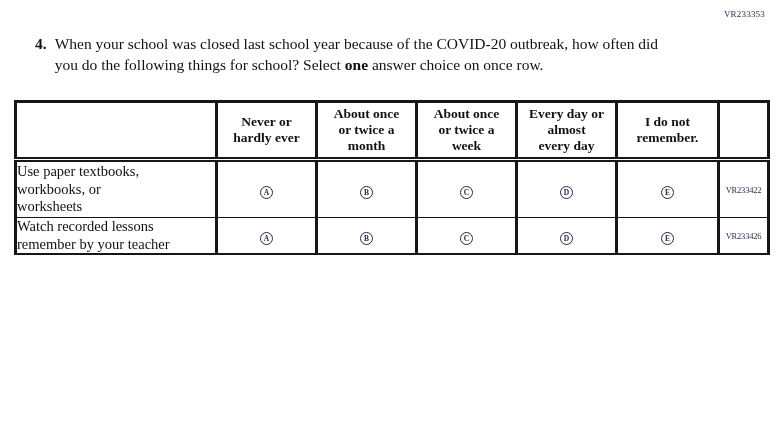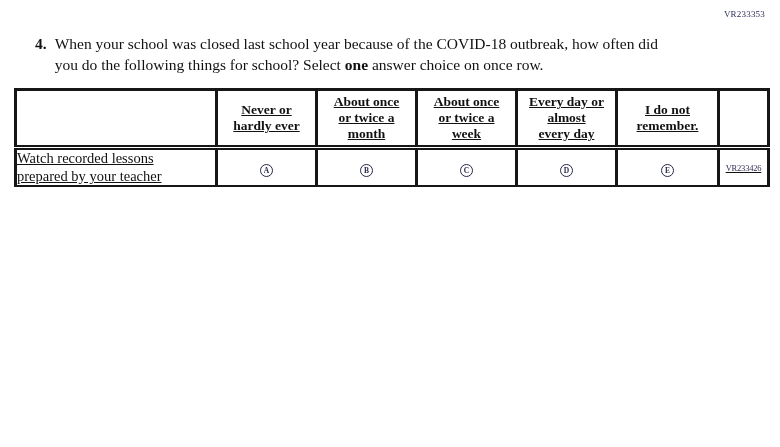--- a/index.html
+++ b/index.html
@@ -29,27 +29,26 @@
     font-size: 15.5px;
     line-height: 1.36;
   }
   .qnum { font-weight: bold; }
   .qtext { margin: 0; width: 612px; }
   .qtext b { font-weight: bold; }
 
   table.grid {
     position: absolute;
     left: 14px;
-    top: 88px;
+    top: 100px;
     width: 753px;
     border-collapse: collapse;
     table-layout: fixed;
     border: 3px solid #161616;
     border-bottom-width: 2px;
-    text-decoration: underline;
   }
   table.grid th, table.grid td {
     border-left: 3px solid #161616;
     border-right: 3px solid #161616;
     padding: 0;
     vertical-align: middle;
     overflow: hidden;
   }
   table.grid thead th {
     border-bottom: 5px double #161616;
@@ -95,21 +94,21 @@
 </style>
 </head>
 <body>
 
 <div class="page">
 
   <div class="top-code">VR233353</div>
 
   <div class="question">
     <span class="qnum">4.</span>
-    <p class="qtext"><span>When your school was closed last school year because of the COVID-18 outbreak, how often did you do the following things for school? Select </span><b>one</b><span> answer choice on once row.</span></p>
+    <p class="qtext"><span>When your school was closed last school year because of the COVID-20 outbreak, how often did you do the following things for school? Select </span><b>one</b><span> answer choice on once row.</span></p>
   </div>
 
   <table class="grid">
     <colgroup>
         <col style="width: 201px;">
         <col style="width: 100px;">
         <col style="width: 100px;">
         <col style="width: 100px;">
         <col style="width: 100px;">
         <col style="width: 102px;">
@@ -128,23 +127,34 @@
 week</th>
           <th>Every day or
 almost
 every day</th>
           <th>I do not
 remember.</th>
           <th></th>
         </tr>
       </thead>
     <tbody>
+        <tr style="height: 58px;">
+          <td class="label-cell">Use paper textbooks,
+workbooks, or
+worksheets</td>
+          <td class="option-cell"><span class="bubble">A</span></td>
+          <td class="option-cell"><span class="bubble">B</span></td>
+          <td class="option-cell"><span class="bubble">C</span></td>
+          <td class="option-cell"><span class="bubble">D</span></td>
+          <td class="option-cell"><span class="bubble">E</span></td>
+          <td class="code-cell">VR233422</td>
+        </tr>
         <tr style="height: 34px;">
           <td class="label-cell">Watch recorded lessons
-prepared by your teacher</td>
+remember by your teacher</td>
           <td class="option-cell"><span class="bubble">A</span></td>
           <td class="option-cell"><span class="bubble">B</span></td>
           <td class="option-cell"><span class="bubble">C</span></td>
           <td class="option-cell"><span class="bubble">D</span></td>
           <td class="option-cell"><span class="bubble">E</span></td>
           <td class="code-cell">VR233426</td>
         </tr>
       </tbody>
   </table>
 

